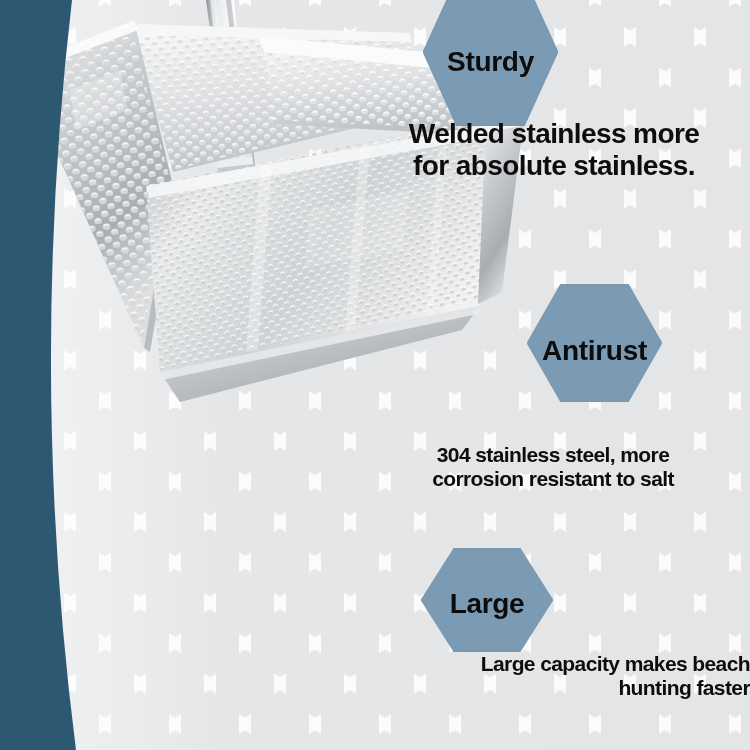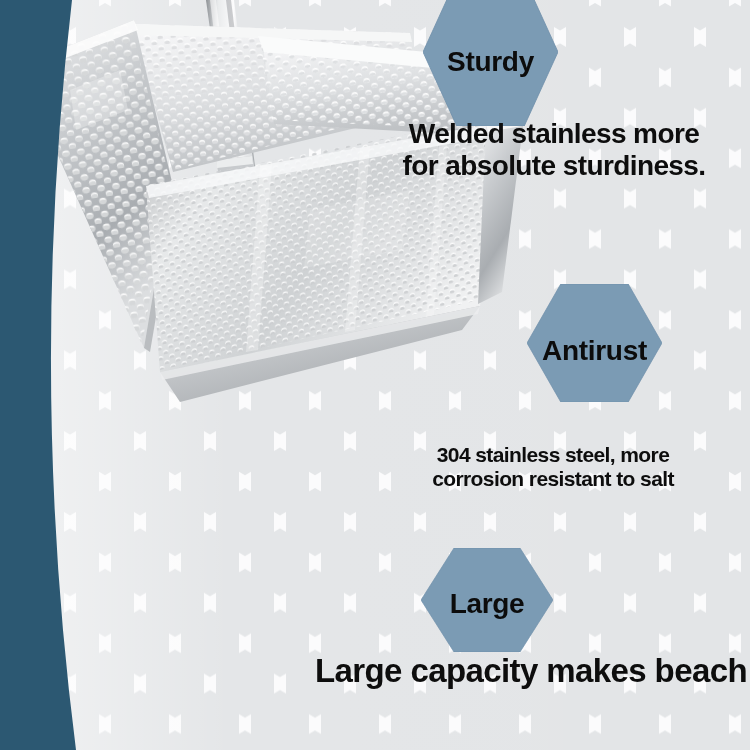--- a/index.html
+++ b/index.html
@@ -87,22 +87,22 @@
     font-size:28px;
     text-align:center;
   }
   .caption-2 {
     left:358px; top:443px; width:390px;
     font-size:21px;
     text-align:center;
   }
   .caption-3 {
     left:300px; top:652px; width:450px;
-    font-size:33px;
-    text-align:center;
+    font-size:21px;
+    text-align:right;
     padding-left:12px;
   }
 </style>
 </head>
 <body>
 
 <div class="infographic">
 
   <svg class="honeycomb" viewBox="0 0 750 750" preserveAspectRatio="none">
     <defs>
@@ -295,21 +295,21 @@
   <div class="badge badge-sturdy">
     <svg viewBox="0 0 100 110" preserveAspectRatio="none">
       <polygon points="25,0 75,0 100,55 75,110 25,110 0,55" fill="#7b9bb4"></polygon>
       <polygon points="25,0 75,0 100,55 75,110 25,110 0,55" fill="none" stroke="#6f90ab" stroke-width="0.6"></polygon>
     </svg>
     <span class="badge-label">Sturdy</span>
   </div>
 
   <div class="caption caption-1">
     <div>Welded stainless more</div>
-    <div>for absolute sturdiness.</div>
+    <div>for absolute stainless.</div>
   </div>
 
   <div class="badge badge-antirust">
     <svg viewBox="0 0 100 110" preserveAspectRatio="none">
       <polygon points="25,0 75,0 100,55 75,110 25,110 0,55" fill="#7b9bb4"></polygon>
       <polygon points="25,0 75,0 100,55 75,110 25,110 0,55" fill="none" stroke="#6f90ab" stroke-width="0.6"></polygon>
     </svg>
     <span class="badge-label">Antirust</span>
   </div>
 
@@ -321,15 +321,16 @@
   <div class="badge badge-large">
     <svg viewBox="0 0 100 110" preserveAspectRatio="none">
       <polygon points="25,0 75,0 100,55 75,110 25,110 0,55" fill="#7b9bb4"></polygon>
       <polygon points="25,0 75,0 100,55 75,110 25,110 0,55" fill="none" stroke="#6f90ab" stroke-width="0.6"></polygon>
     </svg>
     <span class="badge-label">Large</span>
   </div>
 
   <div class="caption caption-3">
     <div>Large capacity makes beach</div>
+    <div>hunting faster</div>
   </div>
 
 </div>
 
 </body></html>

